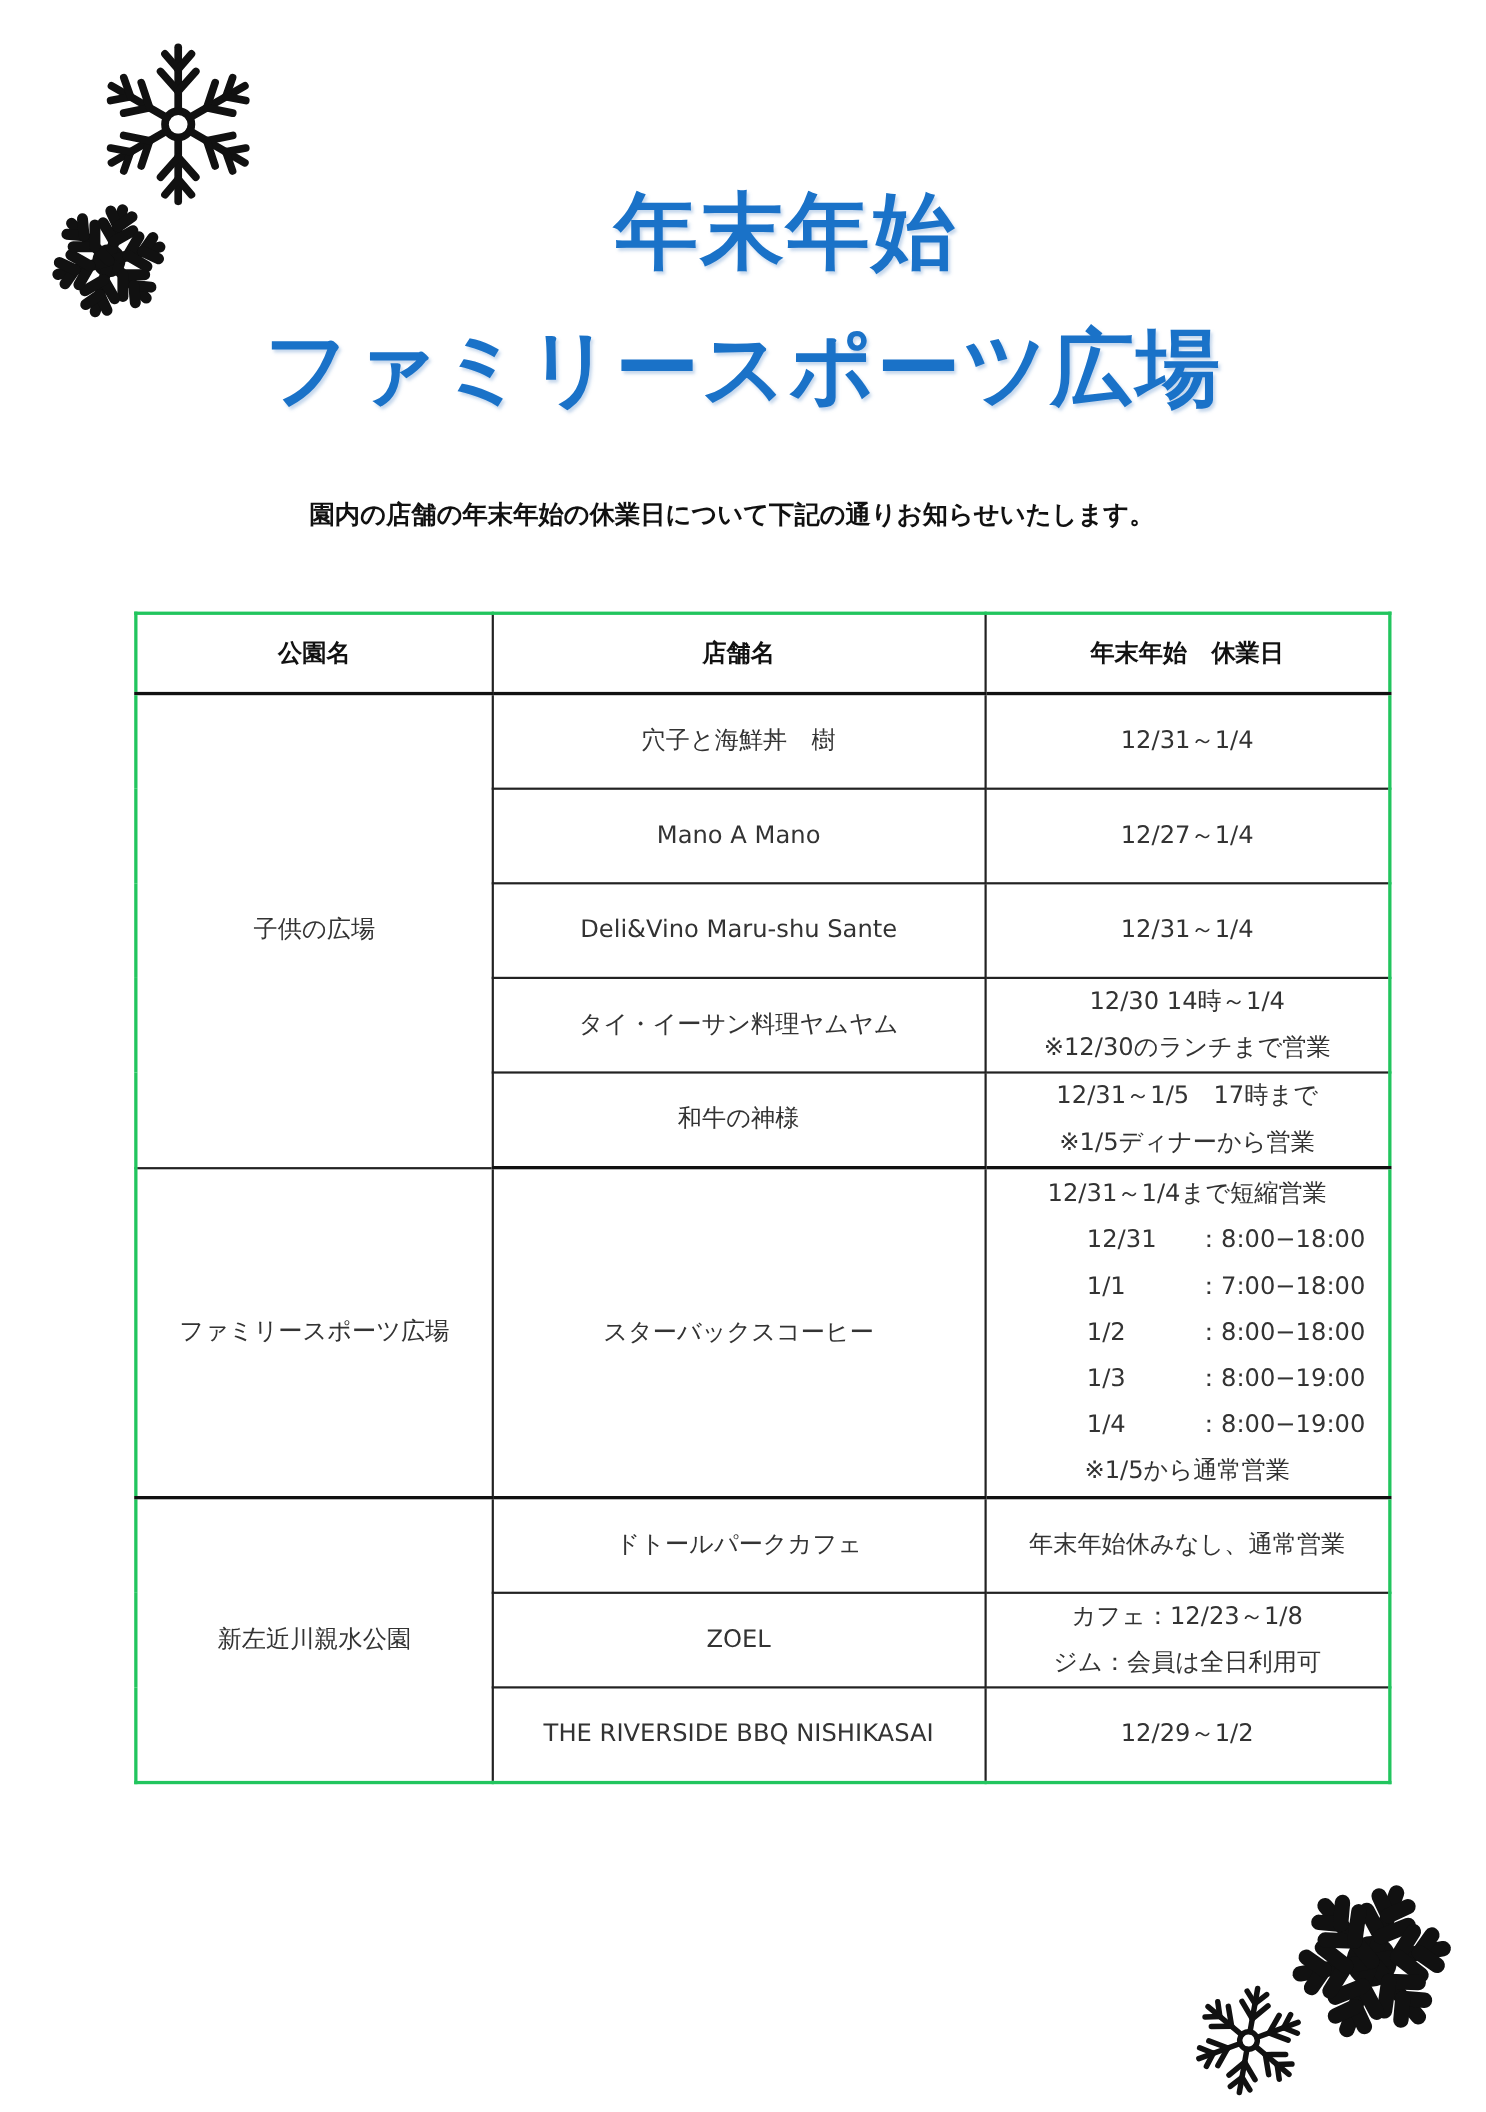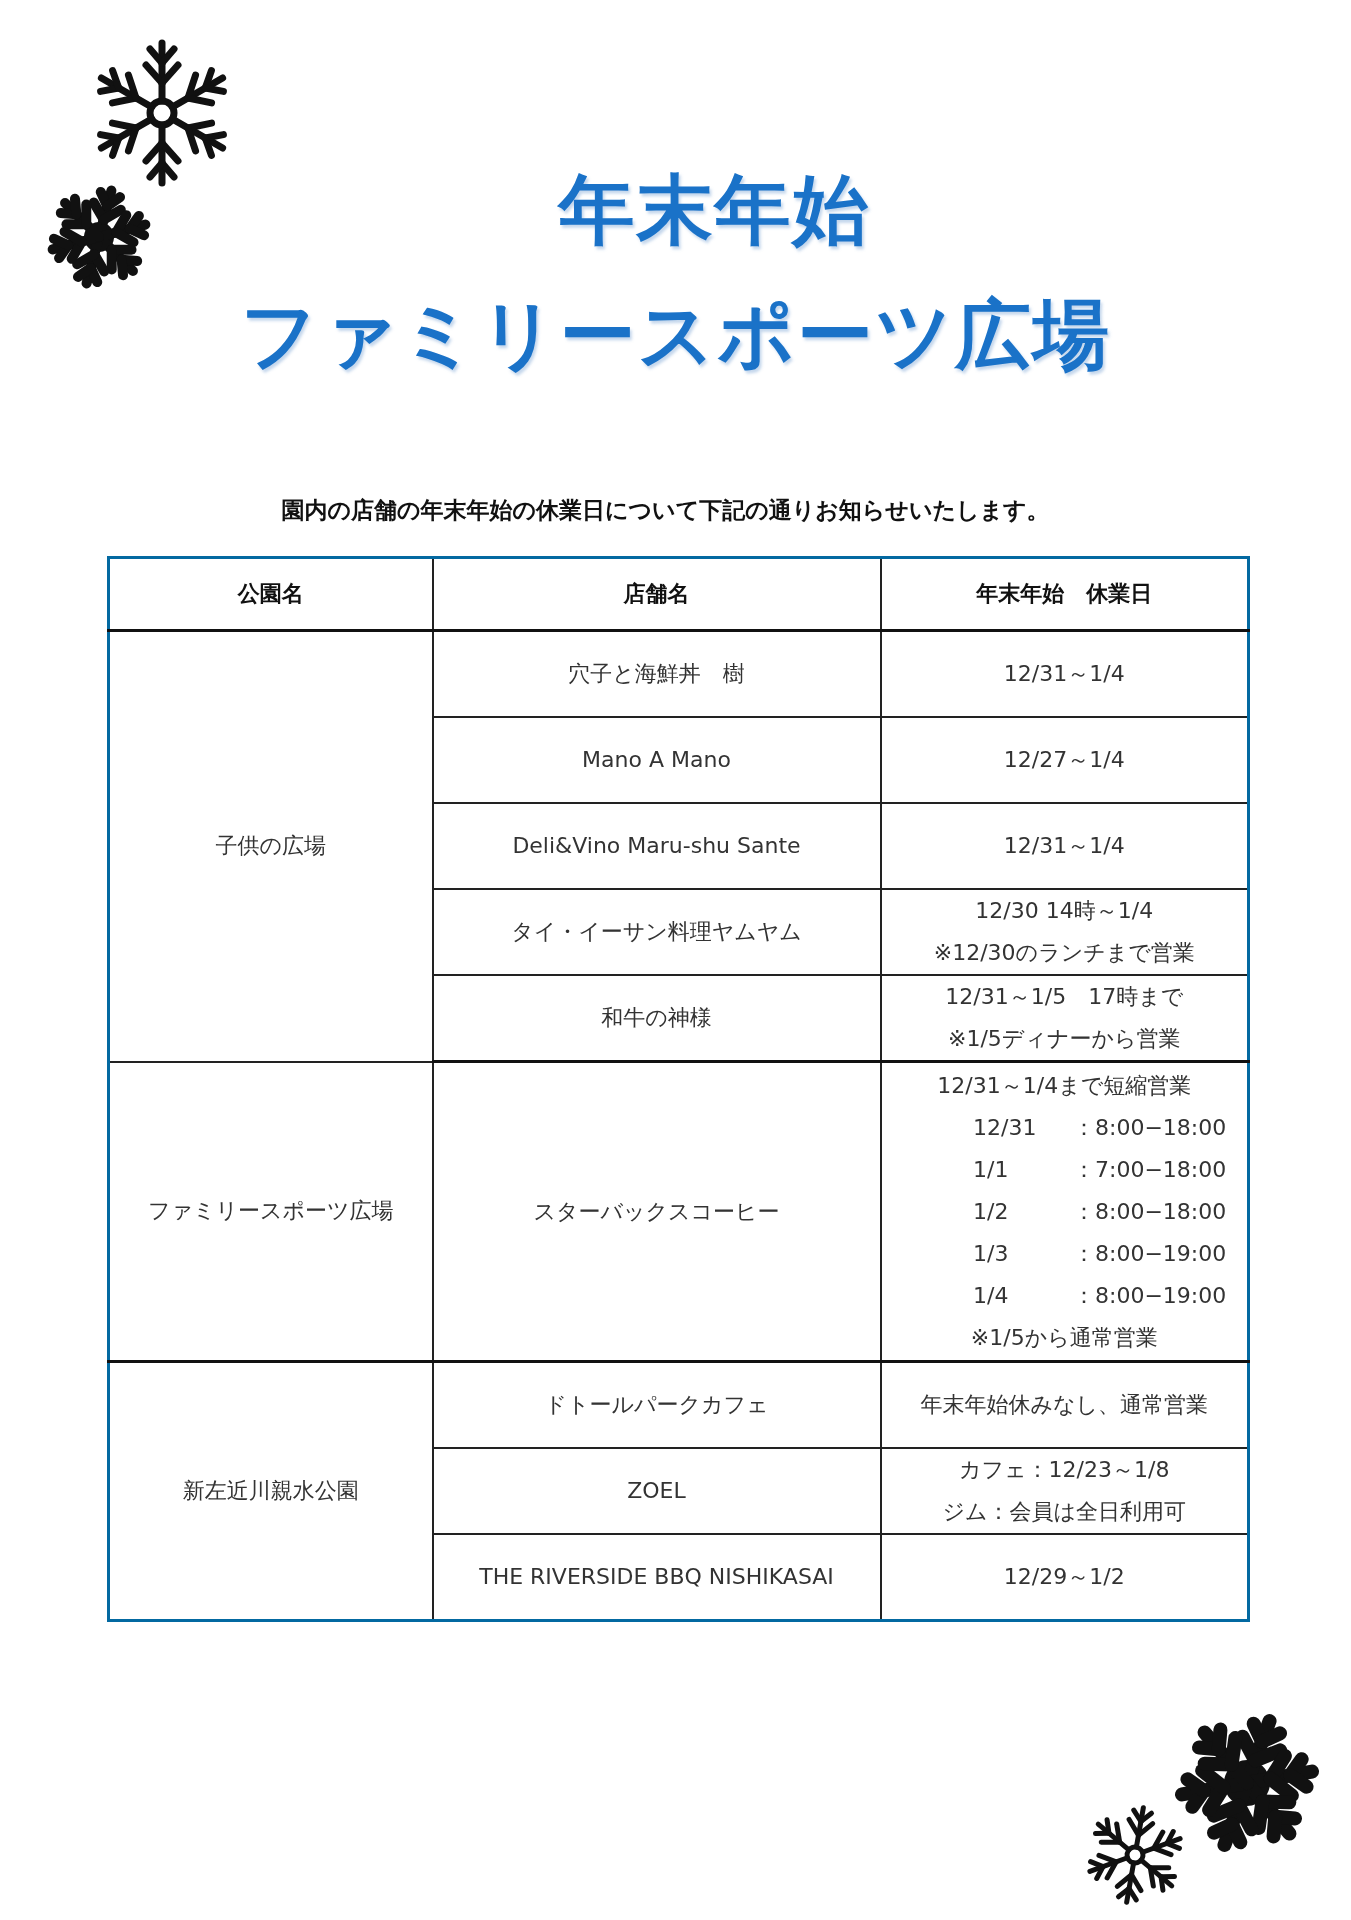--- a/index.html
+++ b/index.html
@@ -6,23 +6,23 @@
   body { width: 1351px; height: 1920px; position: relative; overflow: hidden;
          font-family: "DejaVu Sans", "Liberation Sans", sans-serif; color: #222; }
   .flake { position: absolute; }
   .title { position: absolute; left: 0; width: 1351px; text-align: center;
            color: #1a72c8; font-weight: bold; letter-spacing: 2px;
            text-shadow: 2px 3px 3px rgba(90,140,200,0.35);
            font-family: "DejaVu Sans", sans-serif; }
   .title.l1 { top: 165px; font-size: 76px; line-height: 90px; margin-left: 39px; }
   .title.l2 { top: 290px; font-size: 76px; line-height: 90px; }
   .intro { position: absolute; top: 452px; left: 0; width: 1331px; text-align: center;
-           font-size: 23px; font-weight: bold; color: #111; margin-top: 43px; }
-  table.sched { position: absolute; left: 107px; top: 556px; width: 1140px;
-                border-collapse: collapse; table-layout: fixed; border: 3px solid #0369a1; }
+           font-size: 23px; font-weight: bold; color: #111; }
+  table.sched { position: absolute; left: 122px; top: 556px; width: 1140px;
+                border-collapse: collapse; table-layout: fixed; border: 3px solid #22c55e; }
   table.sched th, table.sched td { border: 2px solid #222; text-align: center; vertical-align: middle;
                                    padding: 0 4px; }
   table.sched th { height: 70px; font-size: 22px; font-weight: bold; color: #111;
                    border-bottom: 3px solid #111; }
   table.sched td { font-size: 22px; color: #333; line-height: 42px; }
   tr.r88 td { height: 84px; }
   td.group-end, tr.group-end td { border-bottom: 3px solid #111; }
   .hourline { display: flex; justify-content: flex-end; }
   .hourline .d { display: inline-block; width: 100px; text-align: left; }
   .hourline .t { display: inline-block; width: 170px; text-align: left; }

